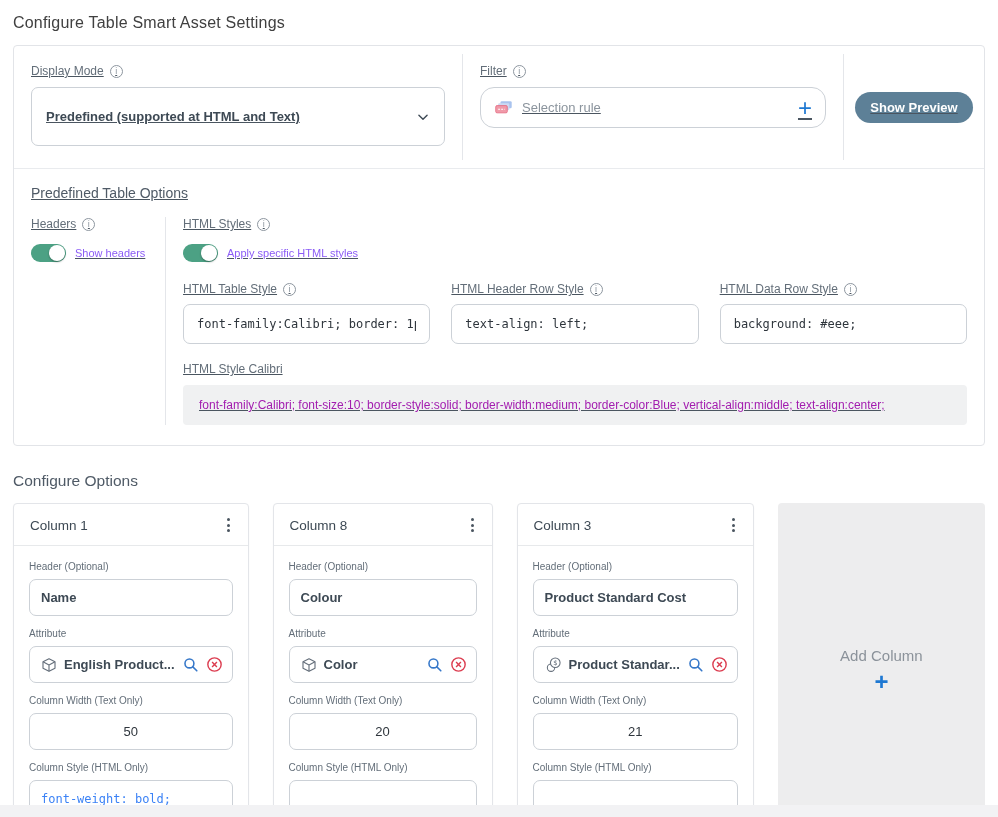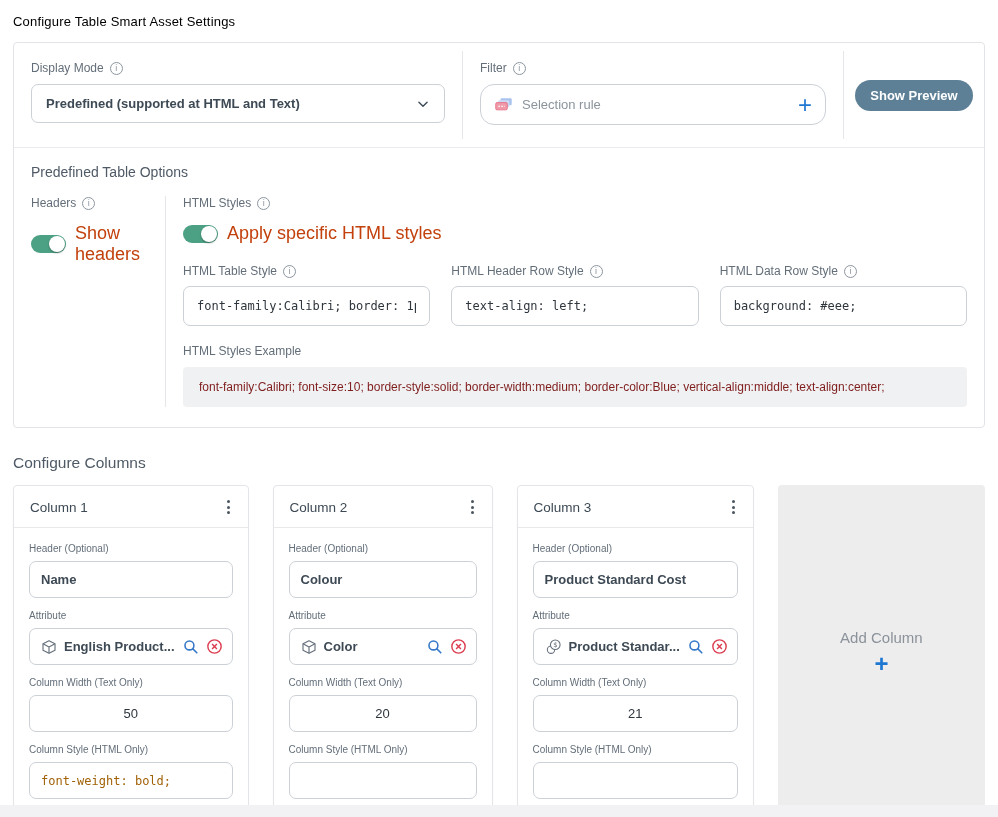--- a/index.html
+++ b/index.html
@@ -6,45 +6,46 @@
   html,body { background:#ffffff; }
   body {
     width:998px; height:817px;
     font-family:"Liberation Sans", sans-serif;
     color:#4a5560;
     position:relative;
     overflow:hidden;
   }
   .wrap { padding:14px 13px 0 13px; }
 
-  .page-title { font-size:13px; color:#000000; letter-spacing:.2px; }
+  .page-title { font-size:16px; color:#404040; letter-spacing:.2px; }
 
   
   .panel {
     margin-top:13px;
     border:1px solid #e2e4e8;
     border-radius:4px;
     background:#fff;
+    text-decoration:underline;
   }
   .top-row { display:flex; align-items:stretch; }
   .top-row .sec { padding:18px 17px 22px 17px; }
   .sec-dm { flex:0 0 448px; }
   .sec-filter { flex:1 1 auto; }
   .sec-preview { flex:0 0 140px; display:flex; align-items:center; justify-content:center; }
   .vdiv { width:1px; background:#e4e6ea; margin:8px 0; }
 
   .lbl { font-size:12px; color:#636e79; display:flex; align-items:center; gap:6px; }
   .info {
     width:13px; height:13px; border:1px solid #8d969f; border-radius:50%;
     color:#8d969f; font-size:9px; line-height:11px; text-align:center;
     display:inline-block; font-style:normal; flex:0 0 auto;
   }
 
   .selectbox {
-    margin-top:9px; height:39px; border:1px solid #ccd1d7; border-radius:7px;
+    margin-top:9px; height:59px; border:1px solid #ccd1d7; border-radius:7px;
     display:flex; align-items:center; padding:11px 14px; background:#fff; cursor:pointer;
   }
   .selectbox .val { flex:1; font-size:13px; font-weight:bold; color:#3d4954; }
 
   .filterbox {
     margin-top:9px; height:41px; border:1px solid #ccd1d7; border-radius:14px;
     display:flex; align-items:center; padding:0 13px; gap:9px; background:#fff;
   }
   .filterbox .ph { flex:1; font-size:13px; color:#8b949d; }
   .plus { color:#1e78d2; font-size:24px; font-weight:400; line-height:20px; cursor:pointer; }
@@ -64,33 +65,33 @@
   .opts-right { flex:1; padding-left:17px; }
 
   .toggle-row { display:flex; align-items:center; gap:9px; margin-top:13px; cursor:pointer; }
   .toggle {
     width:35px; height:18px; border-radius:10px; background:#4ca184; position:relative; flex:0 0 auto;
   }
   .toggle::after {
     content:""; position:absolute; right:1px; top:1px; width:16px; height:16px;
     border-radius:50%; background:#fff; box-shadow:0 1px 2px rgba(0,0,0,.35);
   }
-  .toggle-label { font-size:18px; color:#c2410c; }
+  .toggle-label { font-size:11px; color:#8b5cf6; }
 
   .styles-row { display:flex; gap:21px; margin-top:20px; }
   .style-field { flex:1; }
   .mono-input {
     width:100%; margin-top:8px; height:40px; border:1px solid #ccd1d7; border-radius:7px;
     padding:0 13px; font-family:"DejaVu Sans Mono", monospace; font-size:12px; color:#2e353c;
     background:#fff; outline:none;
   }
   .example { margin-top:18px; }
   .example-box {
     margin-top:9px; background:#f0f1f2; border-radius:4px; padding:13px 16px;
-    font-size:12px; color:#7f1d1d;
+    font-size:12px; color:#a21caf;
   }
 
   
   .cols-title { margin-top:26px; font-size:15.5px; color:#4f5a66; }
   .cols-row { display:flex; gap:24px; margin-top:13px; align-items:stretch; }
   .card {
     flex:0 0 220px; background:#fff; border:1px solid #e3e5e9; border-radius:4px;
     box-shadow:0 1px 2px rgba(0,0,0,.03);
   }
   .card-head {
@@ -102,21 +103,21 @@
   .kebab i { width:3px; height:3px; border-radius:50%; background:#4a5560; display:block; }
   .card-body { padding:13px 15px 18px 15px; }
   .f-label { font-size:10px; color:#636e79; margin-top:12px; }
   .f-label:first-child { margin-top:2px; }
   .f-input {
     width:100%; margin-top:7px; height:37px; border:1px solid #ccd1d7; border-radius:7px;
     padding:0 11px; font-family:"Liberation Sans", sans-serif; font-size:13px; font-weight:bold;
     color:#3d4954; background:#fff; outline:none;
   }
   .f-input.center { text-align:center; font-weight:normal; color:#2e353c; }
-  .f-input.mono { font-family:"DejaVu Sans Mono", monospace; font-size:12px; font-weight:normal; color:#a16207; }
+  .f-input.mono { font-family:"DejaVu Sans Mono", monospace; font-size:12px; font-weight:normal; color:#3b82f6; }
   .attr-box {
     margin-top:7px; height:37px; border:1px solid #ccd1d7; border-radius:7px;
     display:flex; align-items:center; gap:7px; padding:0 9px 0 11px; background:#fff;
   }
   .attr-text {
     flex:1; font-size:13px; font-weight:bold; color:#3d4954;
     white-space:nowrap; overflow:hidden;
   }
   .icon-btn { display:flex; align-items:center; cursor:pointer; flex:0 0 auto; }
 
@@ -222,29 +223,29 @@
             <div class="style-field">
               <div class="lbl">
                 <span>HTML Data Row Style</span>
                 <i class="info">i</i>
               </div>
               <input class="mono-input" value="background: #eee;" style="">
             </div>
           </div>
 
           <div class="example">
-            <div class="lbl">HTML Styles Example</div>
+            <div class="lbl">HTML Style Calibri</div>
             <div class="example-box">font-family:Calibri; font-size:10; border-style:solid; border-width:medium; border-color:Blue; vertical-align:middle; text-align:center;</div>
           </div>
         </div>
       </div>
     </div>
   </div>
 
-  <div class="cols-title">Configure Columns</div>
+  <div class="cols-title">Configure Options</div>
 
   <div class="cols-row">
 
     <div class="card">
       <div class="card-head">
         <span class="card-title">Column 1</span>
         <span class="kebab">
             <i></i>
             <i></i>
             <i></i>
@@ -277,21 +278,21 @@
         </div>
         <div class="f-label">Column Width (Text Only)</div>
         <input class="f-input center" value="50" style="">
         <div class="f-label">Column Style (HTML Only)</div>
         <input class="f-input mono" value="font-weight: bold;" style="">
       </div>
     </div>
 
     <div class="card">
       <div class="card-head">
-        <span class="card-title">Column 2</span>
+        <span class="card-title">Column 8</span>
         <span class="kebab">
             <i></i>
             <i></i>
             <i></i>
           </span>
       </div>
       <div class="card-body">
         <div class="f-label">Header (Optional)</div>
         <input class="f-input" value="Colour" style="">
         <div class="f-label">Attribute</div>

